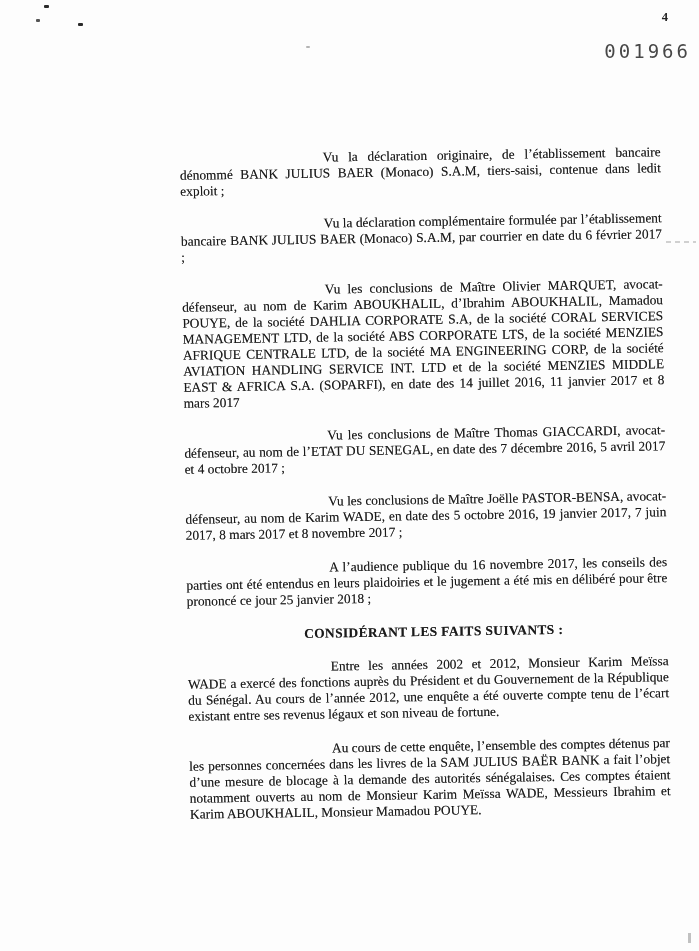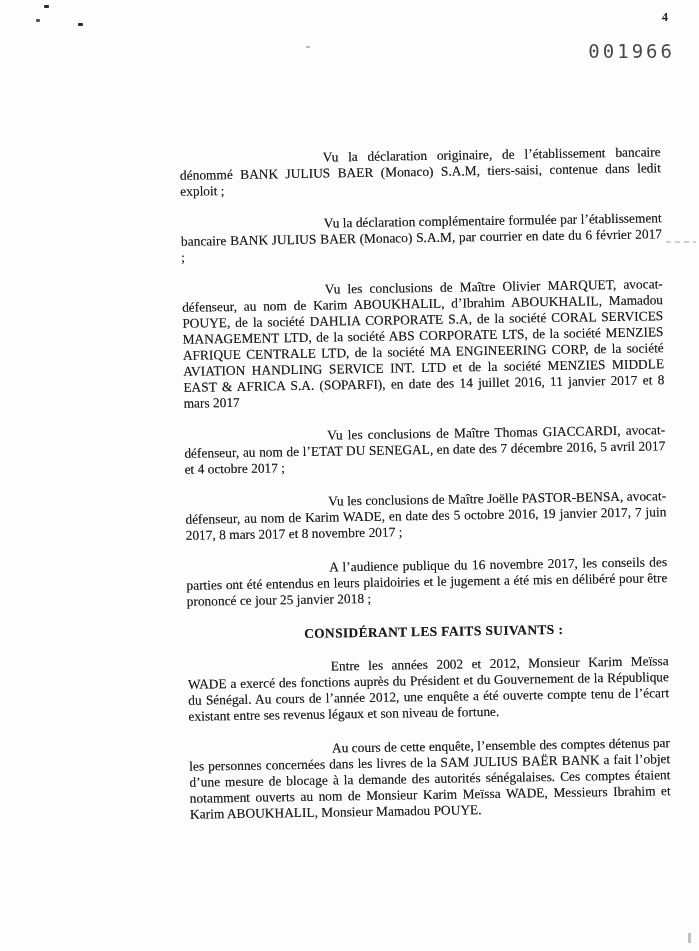--- a/index.html
+++ b/index.html
@@ -19,21 +19,21 @@
     position: absolute;
     top: 10px;
     right: 31px;
     font-size: 12.5px;
     font-weight: bold;
     color: #222;
   }
   .stamp {
     position: absolute;
     top: 40px;
-    right: 24px;
+    right: 8px;
     font-family: "DejaVu Sans Mono", monospace;
     font-size: 19px;
     letter-spacing: 3px;
     color: #2e2e2e;
     opacity: 0.88;
   }
   .text-body {
     position: absolute;
     left: 185px;
     top: 148px;

